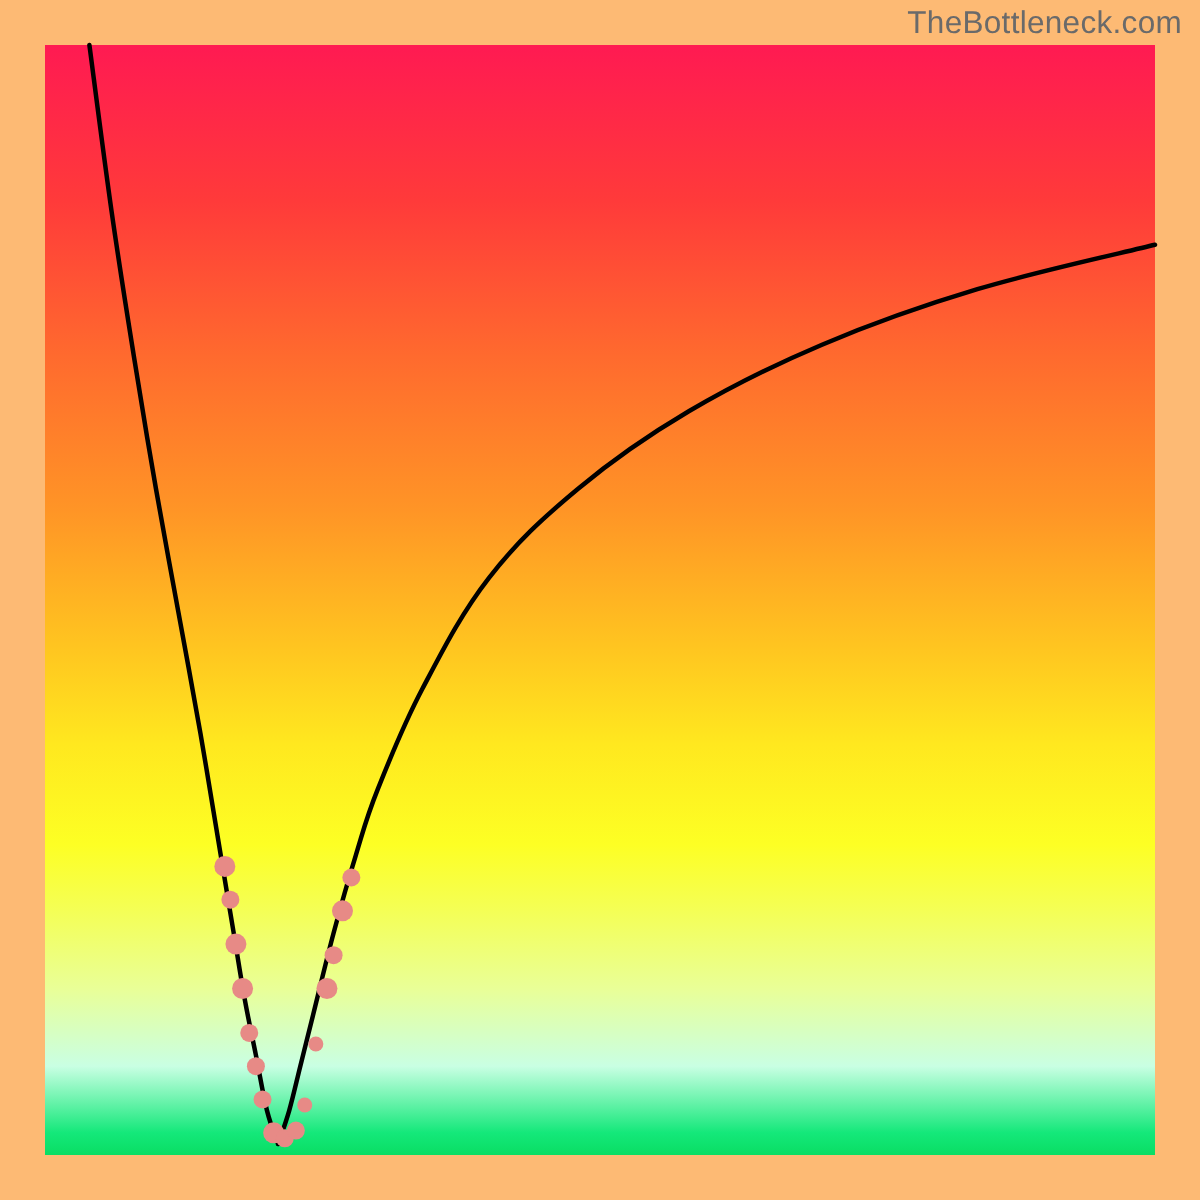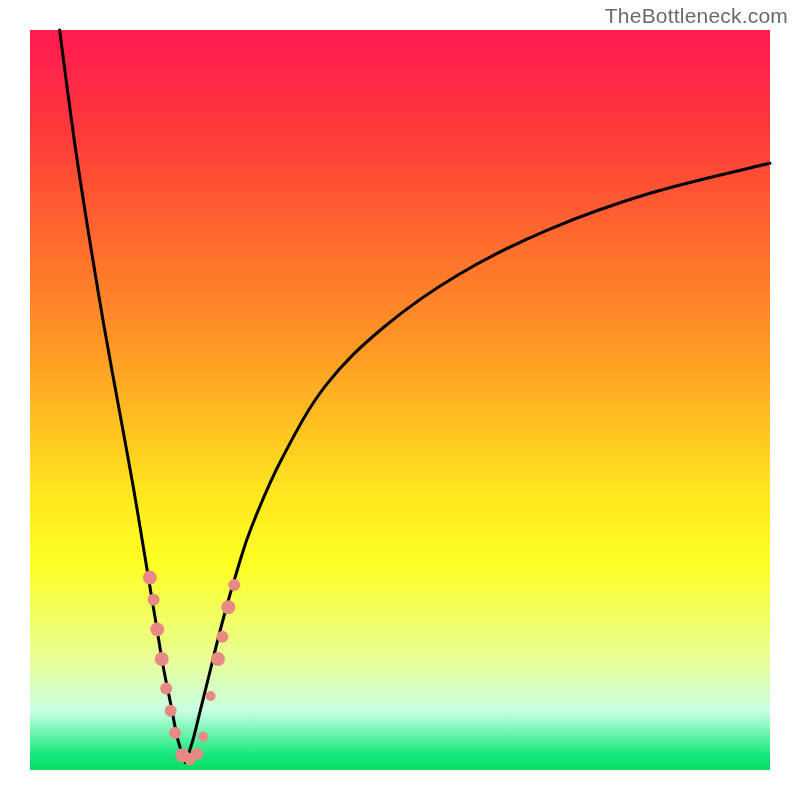--- a/index.html
+++ b/index.html
@@ -10,21 +10,21 @@
     overflow: hidden;
     background: #000;
     font-family: Arial, Helvetica, sans-serif;
   }
   .frame {
     position: absolute;
     left: 0;
     top: 0;
     width: 800px;
     height: 800px;
-    background: #ffffff;
+    background: #fdba74;
   }
   .plot {
     position: absolute;
     left: 30px;
     top: 30px;
     width: 740px;
     height: 740px;
     background: linear-gradient(to bottom,
       #ff1a52 0%,
       #ff3a3a 14%,

